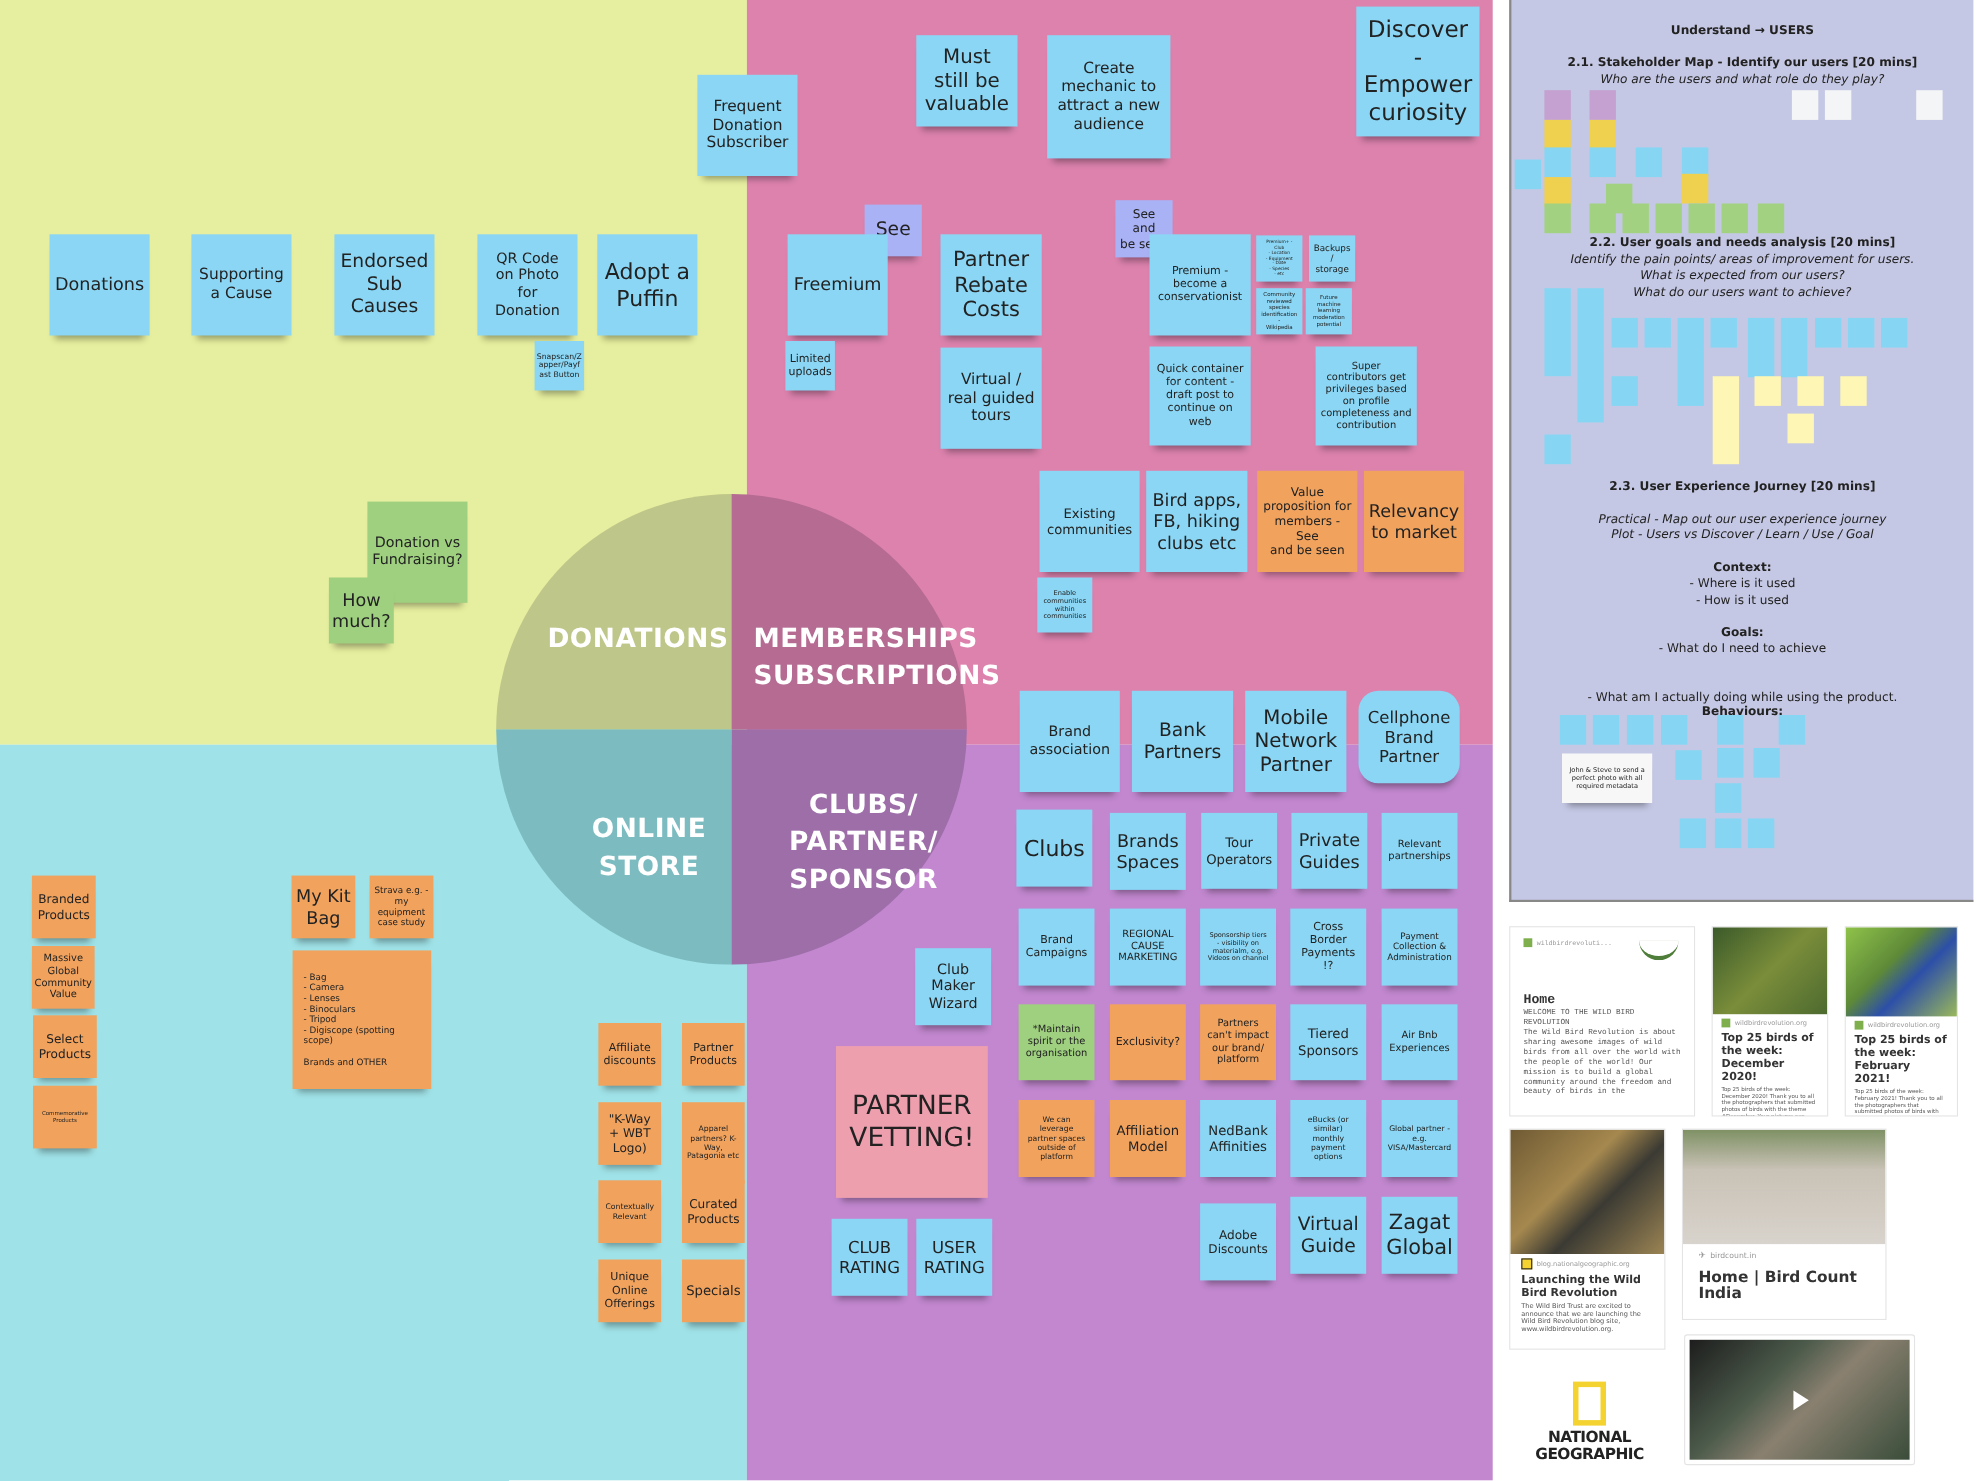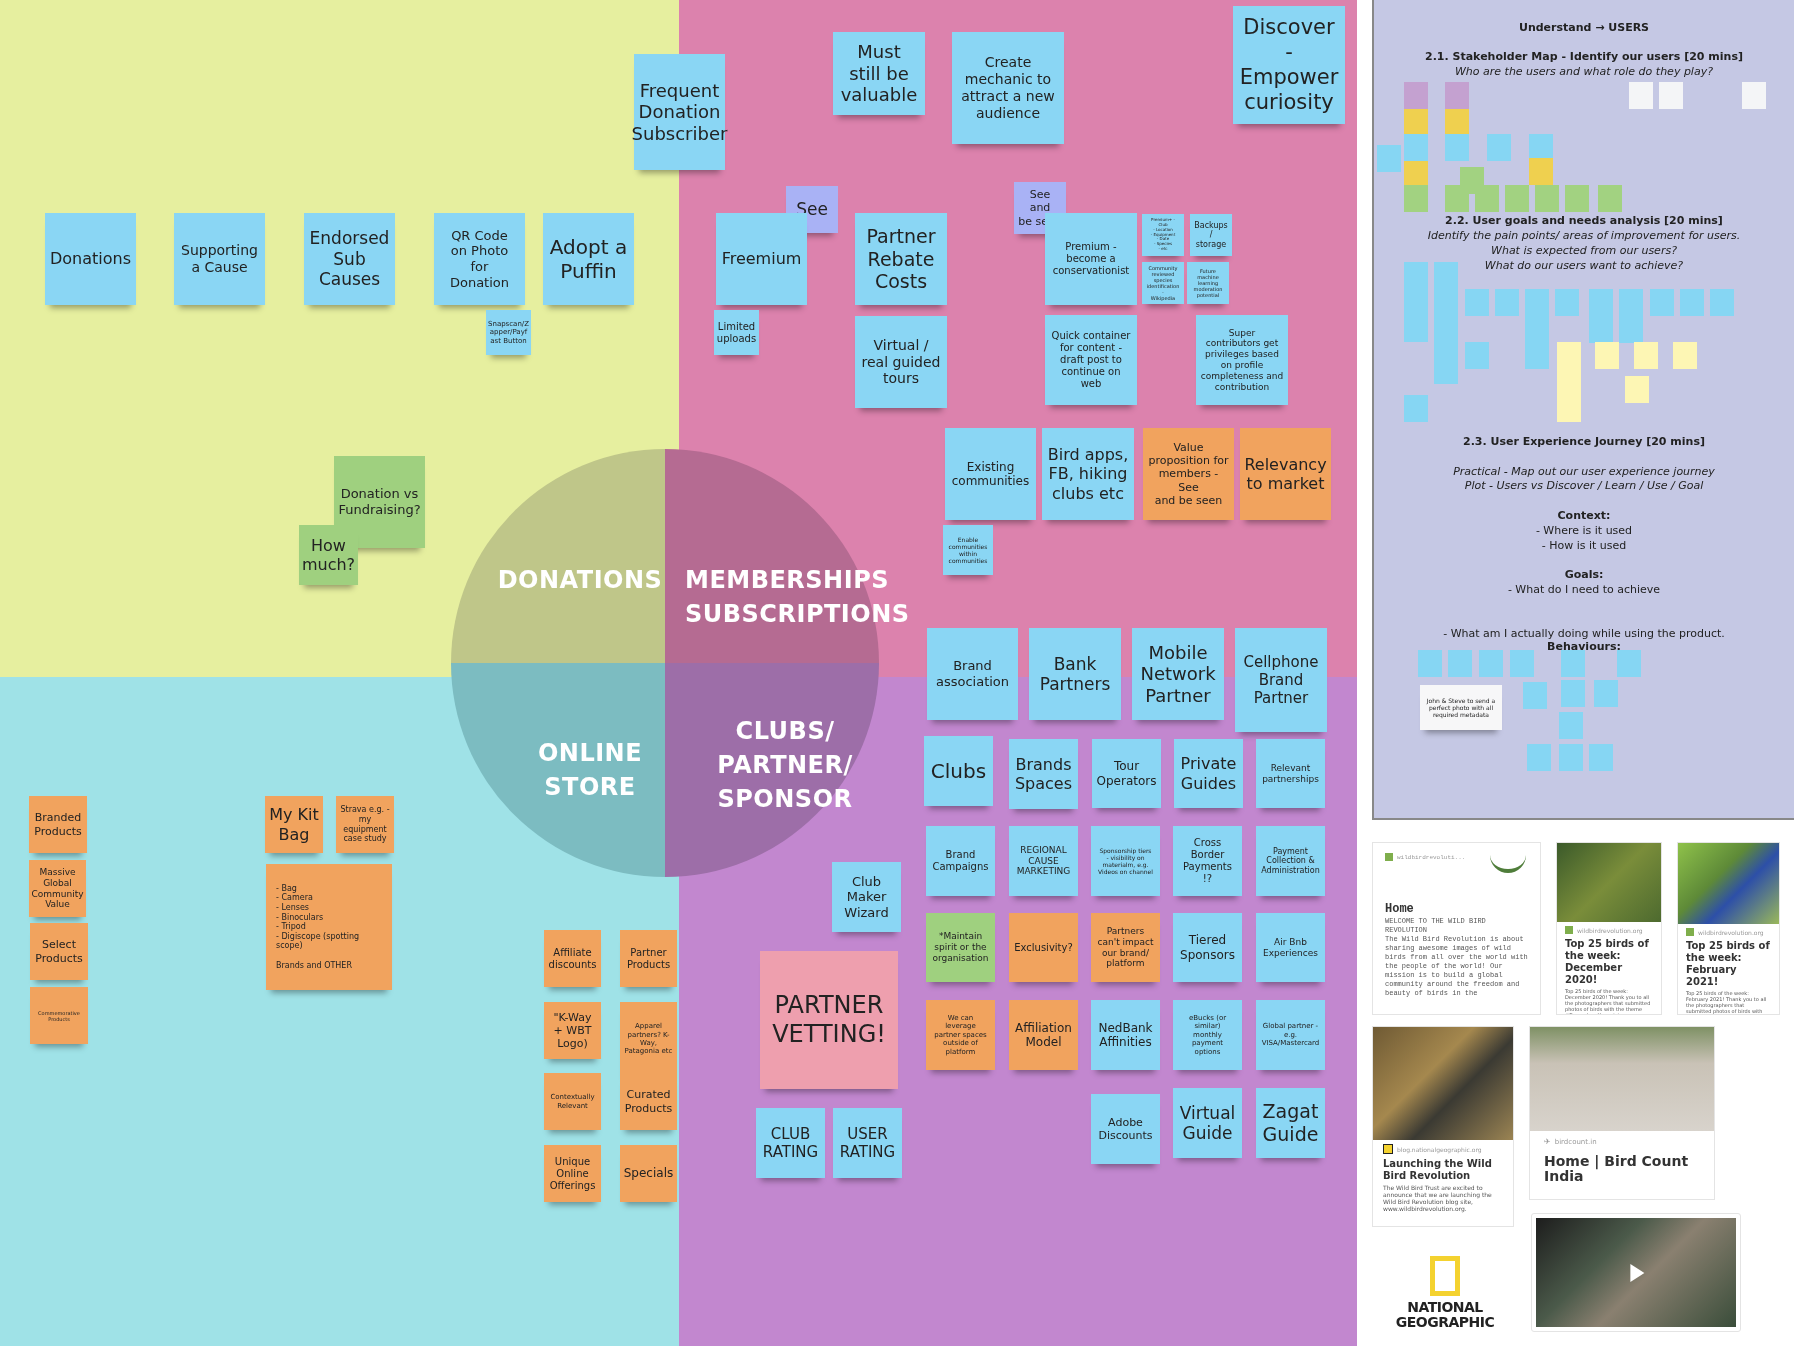--- a/index.html
+++ b/index.html
@@ -69,21 +69,21 @@
 Causes</div>
 <div class="note blue" style="left:434px;top:213px;width:91px;height:92px;font-size:13px;">QR Code
 on Photo
 for
 Donation</div>
 <div class="note blue" style="left:543px;top:213px;width:91px;height:92px;font-size:20px;">Adopt a
 Puffin</div>
 <div class="note blue" style="left:486px;top:310px;width:45px;height:45px;font-size:7px;">Snapscan/Z
 apper/Payf
 ast Button</div>
-<div class="note blue" style="left:634px;top:54px;width:91px;height:116px;font-size:18px;">Frequent
+<div class="note blue" style="left:634px;top:68px;width:91px;height:92px;font-size:14px;">Frequent
 Donation
 Subscriber</div>
 <div class="note green" style="left:334px;top:456px;width:91px;height:92px;font-size:13px;">Donation vs
 Fundraising?</div>
 <div class="note green" style="left:299px;top:525px;width:59px;height:60px;font-size:16px;">How
 much?</div>
 
 <div class="note blue" style="left:833px;top:32px;width:92px;height:83px;font-size:18px;">Must
 still be
 valuable</div>
@@ -199,21 +199,21 @@
 Offerings</div>
 <div class="note orange" style="left:620px;top:1145px;width:57px;height:57px;font-size:12px;">Specials</div>
 
 <div class="note blue" style="left:927px;top:628px;width:91px;height:92px;font-size:13px;">Brand
 association</div>
 <div class="note blue" style="left:1029px;top:628px;width:92px;height:92px;font-size:17px;">Bank
 Partners</div>
 <div class="note blue" style="left:1132px;top:628px;width:92px;height:92px;font-size:18px;">Mobile
 Network
 Partner</div>
-<div class="note blue" style="left:1235px;top:628px;width:92px;height:104px;font-size:15px;">Cellphone
+<div class="note blue" style="left:1235px;top:628px;width:92px;height:84px;font-size:15px;border-radius:18px;">Cellphone
 Brand
 Partner</div>
 <div class="note blue" style="left:924px;top:736px;width:69px;height:70px;font-size:20px;">Clubs</div>
 <div class="note blue" style="left:1009px;top:739px;width:69px;height:70px;font-size:16px;">Brands
 Spaces</div>
 <div class="note blue" style="left:1092px;top:739px;width:69px;height:69px;font-size:12px;">Tour
 Operators</div>
 <div class="note blue" style="left:1174px;top:739px;width:69px;height:69px;font-size:16px;">Private
 Guides</div>
 <div class="note blue" style="left:1256px;top:739px;width:69px;height:69px;font-size:9px;">Relevant
@@ -270,21 +270,21 @@
 VISA/Mastercard</div>
 <div class="note blue" style="left:756px;top:1108px;width:69px;height:70px;font-size:15px;">CLUB
 RATING</div>
 <div class="note blue" style="left:833px;top:1108px;width:69px;height:70px;font-size:15px;">USER
 RATING</div>
 <div class="note blue" style="left:1091px;top:1094px;width:69px;height:70px;font-size:11px;">Adobe
 Discounts</div>
 <div class="note blue" style="left:1173px;top:1088px;width:69px;height:70px;font-size:17px;">Virtual
 Guide</div>
 <div class="note blue" style="left:1256px;top:1088px;width:69px;height:70px;font-size:19px;">Zagat
-Guide</div>
+Global</div>
 
 <div class="panel">
   <div class="ptxt" style="top:20px;font-weight:bold;">Understand → USERS</div>
   <div class="ptxt" style="top:49px;font-weight:bold;">2.1. Stakeholder Map - Identify our users [20 mins]</div>
   <div class="ptxt" style="top:64px;font-style:italic;">Who are the users and what role do they play?</div>
 
   <div class="sq p" style="left:30px;top:82px;"></div>
   <div class="sq y" style="left:30px;top:109px;"></div>
   <div class="sq b" style="left:30px;top:134px;"></div>
   <div class="sq y" style="left:30px;top:161px;"></div>

